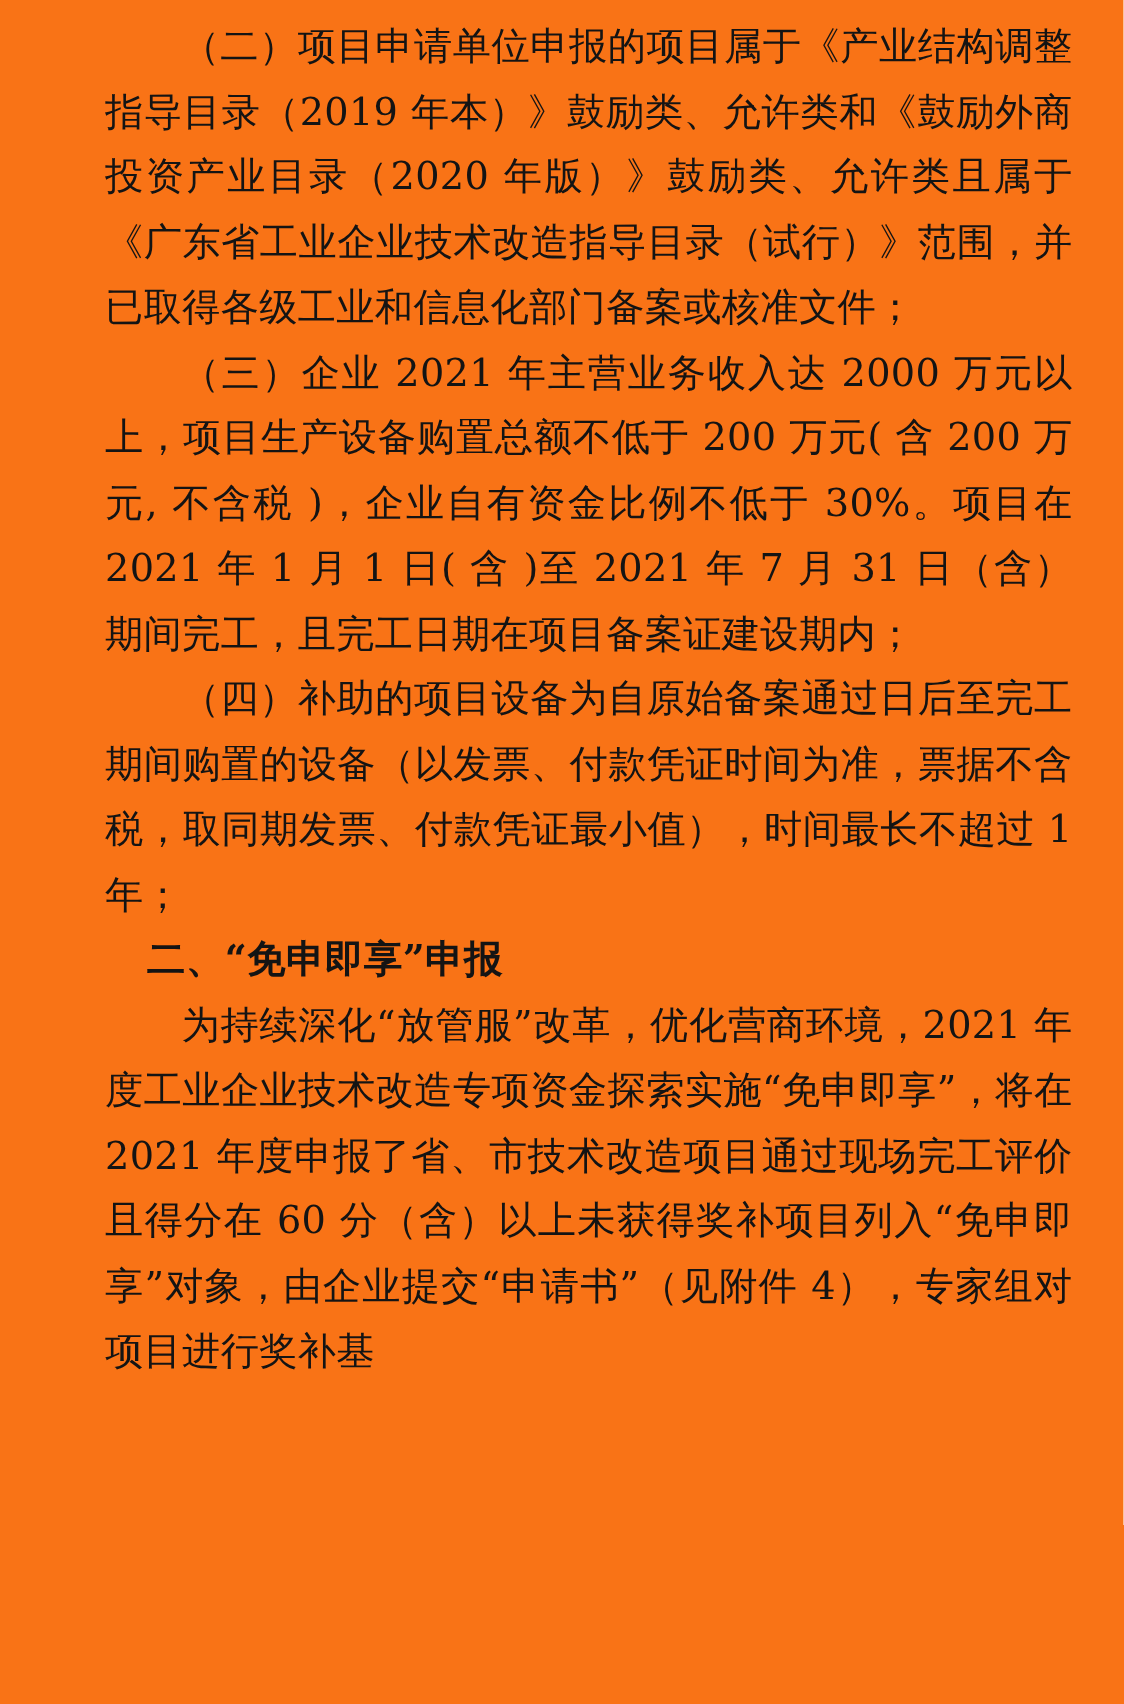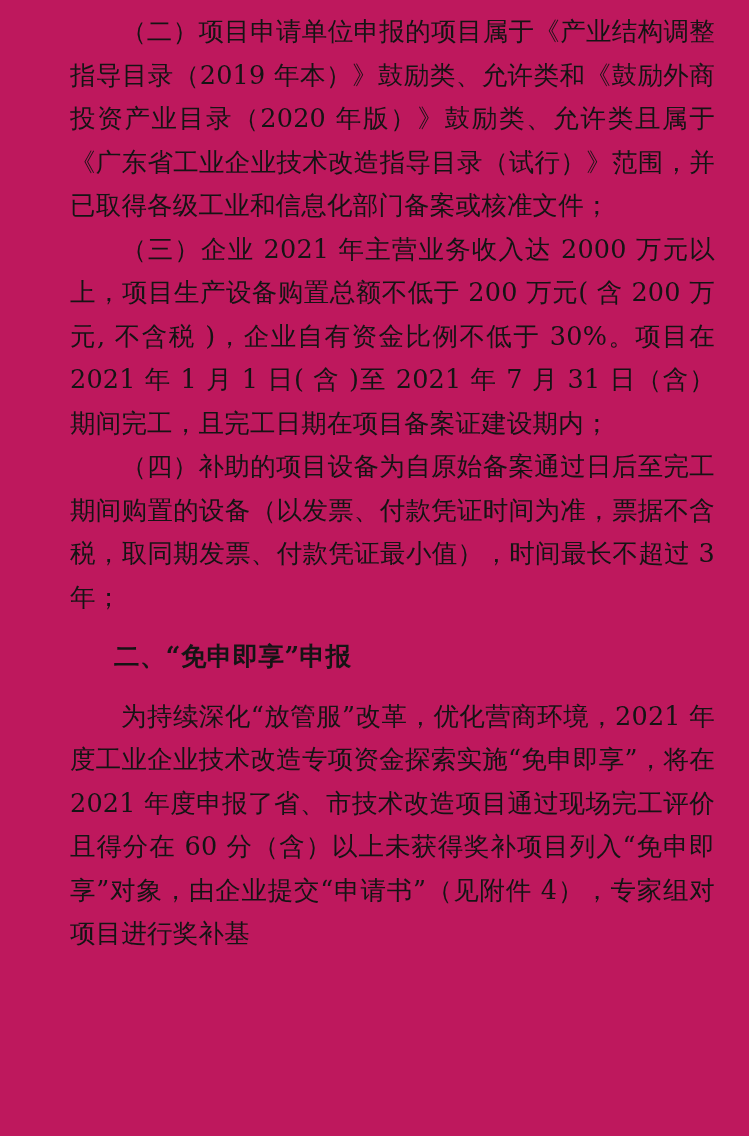--- a/index.html
+++ b/index.html
@@ -13,54 +13,54 @@
     font-family: "DejaVu Serif", "Liberation Serif", serif;
     color: #141414;
     overflow: hidden;
   }
   .page {
     position: relative;
     width: 749px;
     height: 1136px;
     box-sizing: border-box;
     padding: 10px 34px 0 70px;
-    background: #be185d;
+    background: #f97316;
   }
   .doc-body {
     font-size: 25.5px;
     line-height: 43.5px;
     letter-spacing: 0.2px;
     text-align: justify;
     text-justify: inter-ideograph;
   }
   .para {
     margin: 0;
     text-indent: 2em;
     white-space: normal;
   }
   .heading {
-    margin: 16px;
+    margin: 0;
     text-indent: 1.1em;
     font-weight: bold;
     font-size: 25.5px;
     line-height: 43.5px;
     letter-spacing: 0.4px;
   }
 </style>
 </head>
 <body>
 
 <div class="page">
   <div class="doc-body">
 
     <p class="para">（二）项目申请单位申报的项目属于《产业结构调整指导目录（2019 年本）》鼓励类、允许类和《鼓励外商投资产业目录（2020 年版）》鼓励类、允许类且属于《广东省工业企业技术改造指导目录（试行）》范围，并已取得各级工业和信息化部门备案或核准文件；</p>
 
     <p class="para">（三）企业 2021 年主营业务收入达 2000 万元以上，项目生产设备购置总额不低于 200 万元( 含 200 万元, 不含税 )，企业自有资金比例不低于 30%。项目在 2021 年 1 月 1 日( 含 )至 2021 年 7 月 31 日（含）期间完工，且完工日期在项目备案证建设期内；</p>
 
-    <p class="para">（四）补助的项目设备为自原始备案通过日后至完工期间购置的设备（以发票、付款凭证时间为准，票据不含税，取同期发票、付款凭证最小值），时间最长不超过 3 年；</p>
+    <p class="para">（四）补助的项目设备为自原始备案通过日后至完工期间购置的设备（以发票、付款凭证时间为准，票据不含税，取同期发票、付款凭证最小值），时间最长不超过 1 年；</p>
 
 
 
     <p class="heading">二、“免申即享”申报</p>
 
     <p class="para">为持续深化“放管服”改革，优化营商环境，2021 年度工业企业技术改造专项资金探索实施“免申即享”，将在 2021 年度申报了省、市技术改造项目通过现场完工评价且得分在 60 分（含）以上未获得奖补项目列入“免申即享”对象，由企业提交“申请书”（见附件 4），专家组对项目进行奖补基</p>
 
   </div>
 </div>
 

